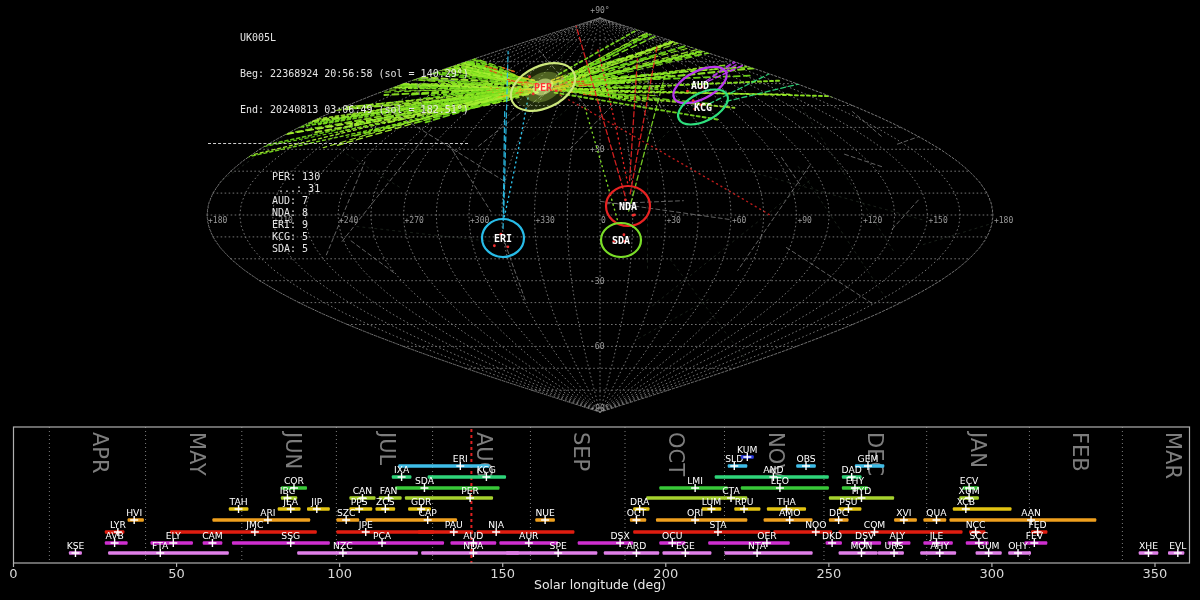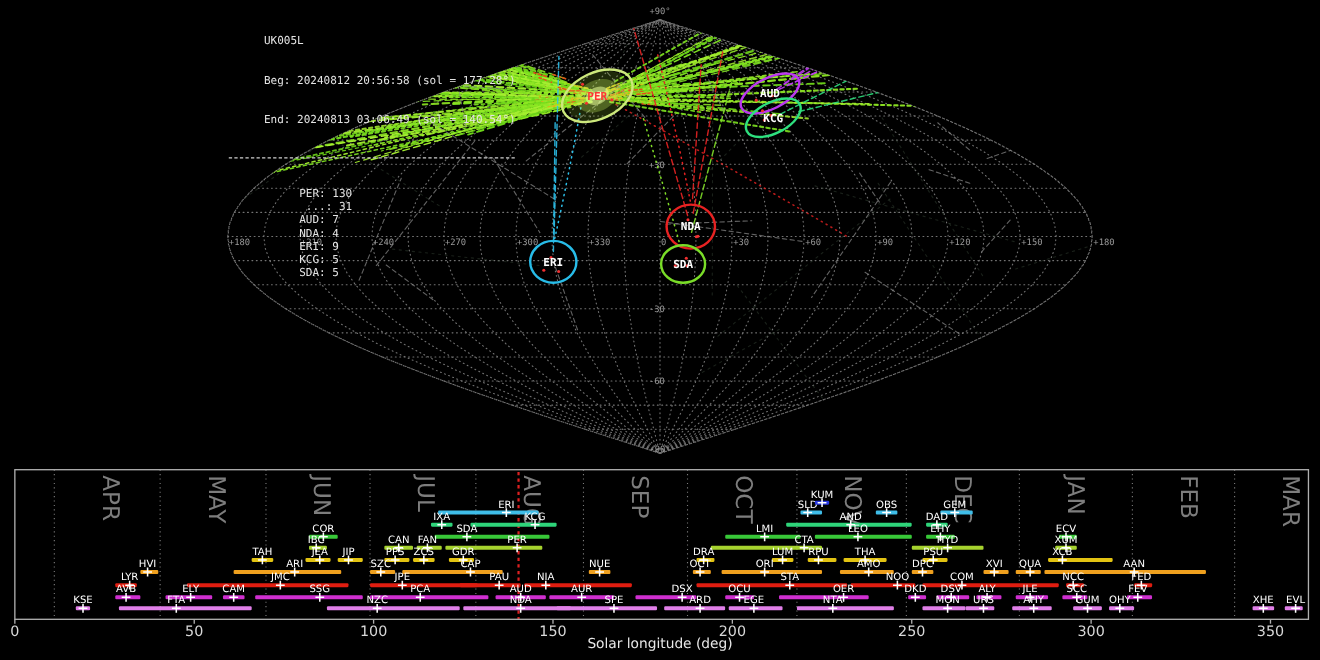--- a/index.html
+++ b/index.html
@@ -414,24 +414,24 @@
         <ellipse cx="503" cy="238" rx="21" ry="19" fill="none" stroke="#28bce8" stroke-width="2.2" transform="rotate(0 503 238)"></ellipse>
         <circle cx="494.37233099527657" cy="245.74048815621063" r="1.4" fill="#f03030"></circle>
         <circle cx="507.8964440654963" cy="246.80232852511108" r="1.4" fill="#f03030"></circle>
         <circle cx="500.9357279930264" cy="234.14271913445555" r="1.4" fill="#f03030"></circle>
         <text x="503" y="241.5" text-anchor="middle" fill="#ffffff" font-size="10" font-family="&quot;DejaVu Sans Mono&quot;,monospace" font-weight="bold">ERI</text>
       </g>
     </svg>
 
   <div class="hdr">
     <div>UK005L</div>
-    <div>Beg: 20240812 20:56:58 (sol = 177.28°)</div>
-    <div>End: 20240813 03:06:49 (sol = 140.54°)</div>
+    <div>Beg: 22368924 20:56:58 (sol = 140.29°)</div>
+    <div>End: 20240813 03:06:49 (sol = 182.51°)</div>
     <div class="sep"></div>
-    <div id="legend"><div>PER: 130</div><div> ...: 31</div><div>AUD: 7</div><div>NDA: 4</div><div>ERI: 9</div><div>KCG: 5</div><div>SDA: 5</div></div>
+    <div id="legend"><div>PER: 130</div><div> ...: 31</div><div>AUD: 7</div><div>NDA: 8</div><div>ERI: 9</div><div>KCG: 5</div><div>SDA: 5</div></div>
   </div>
 
   <svg id="timeline" width="1200" height="180" viewBox="0 420 1200 180">
       <g>
         <line x1="49.3754" y1="427" x2="49.3754" y2="563" stroke="#7d7d7d" stroke-width="1" stroke-dasharray="1 3"></line>
         <text x="93.4043" y="432" fill="#7d7d7d" font-size="21" font-family="&quot;DejaVu Sans&quot;,sans-serif" transform="rotate(90 93.4043 432)">APR</text>
         <line x1="145.5867" y1="427" x2="145.5867" y2="563" stroke="#7d7d7d" stroke-width="1" stroke-dasharray="1 3"></line>
         <text x="189.6156" y="432" fill="#7d7d7d" font-size="21" font-family="&quot;DejaVu Sans&quot;,sans-serif" transform="rotate(90 189.6156 432)">MAY</text>
         <line x1="241.798" y1="427" x2="241.798" y2="563" stroke="#7d7d7d" stroke-width="1" stroke-dasharray="1 3"></line>
         <text x="285.8269" y="432" fill="#7d7d7d" font-size="21" font-family="&quot;DejaVu Sans&quot;,sans-serif" transform="rotate(90 285.8269 432)">JUN</text>

